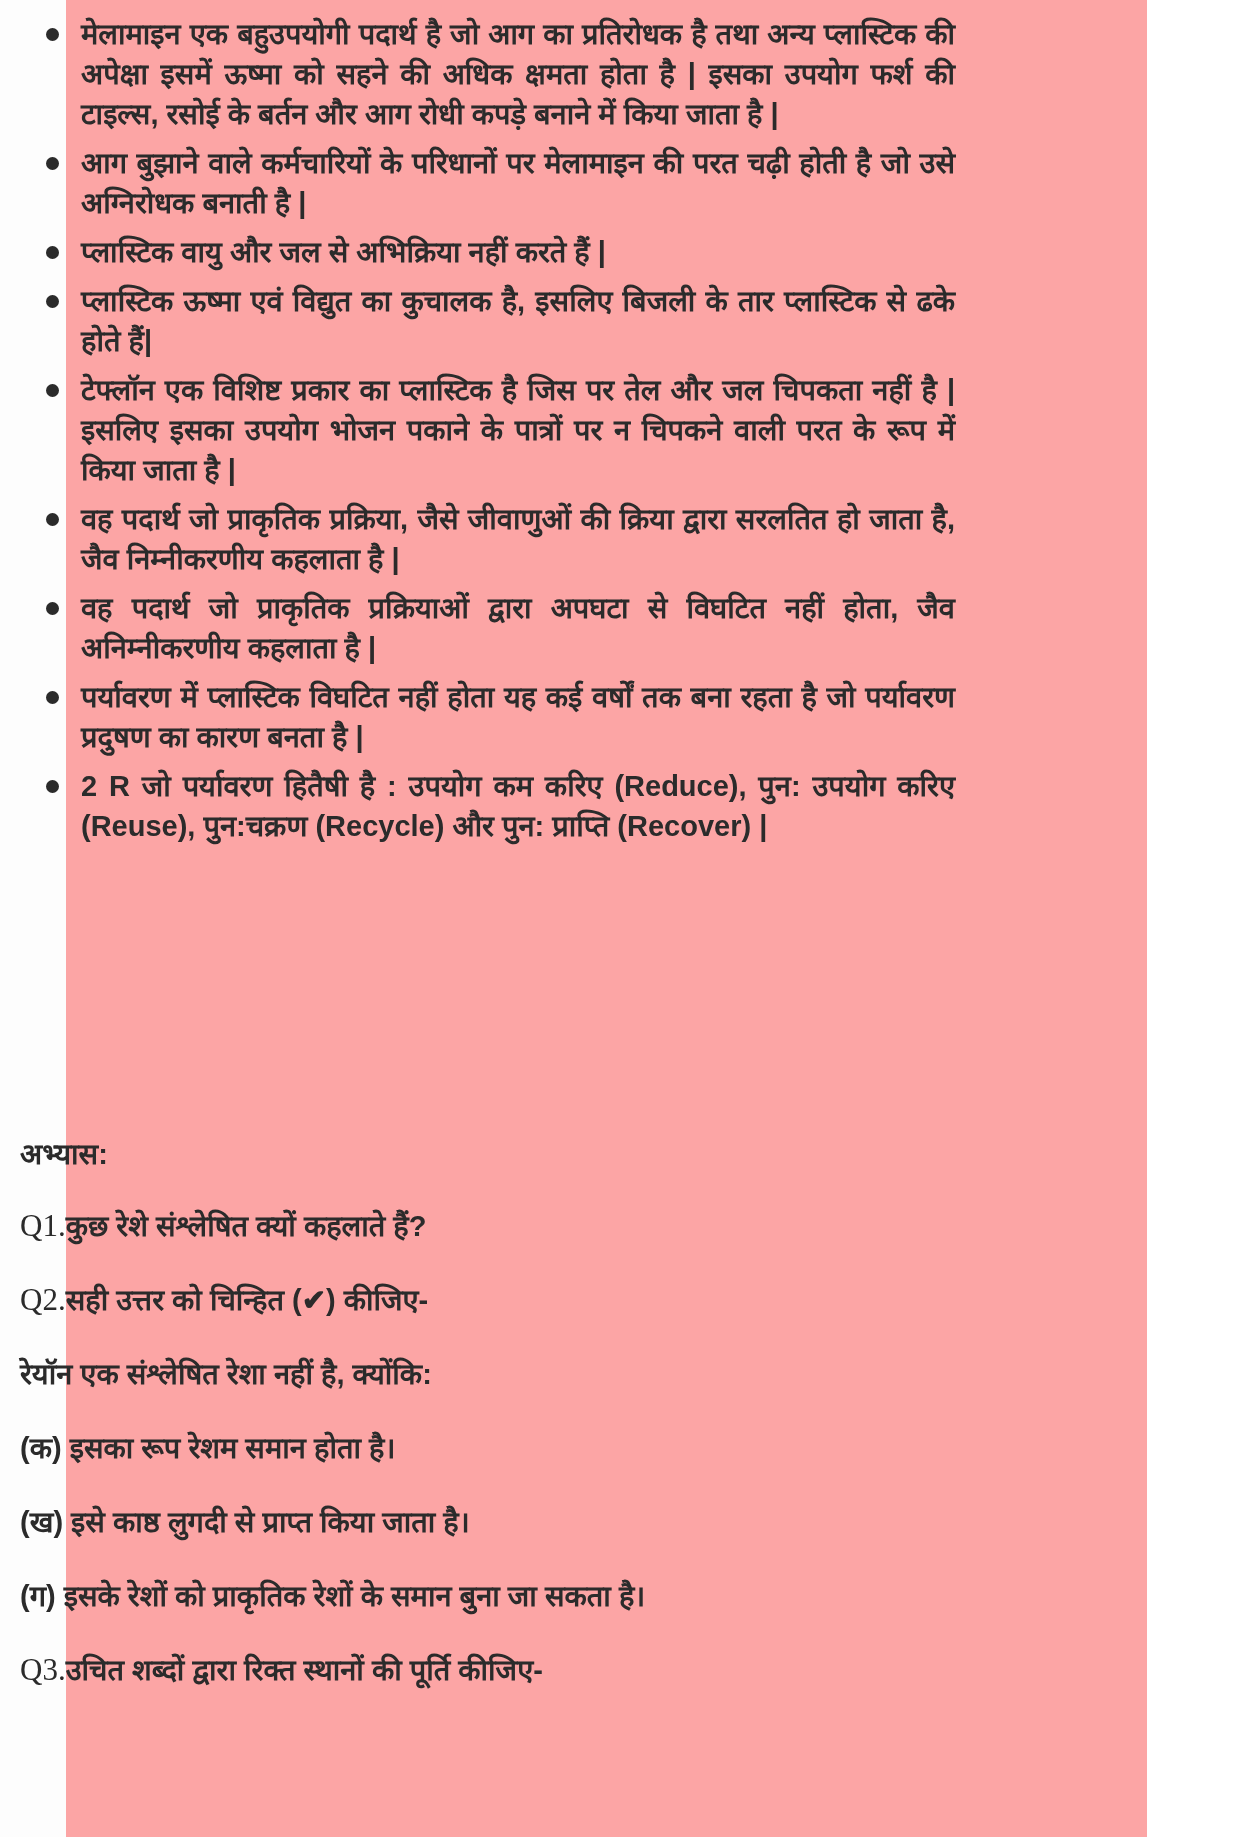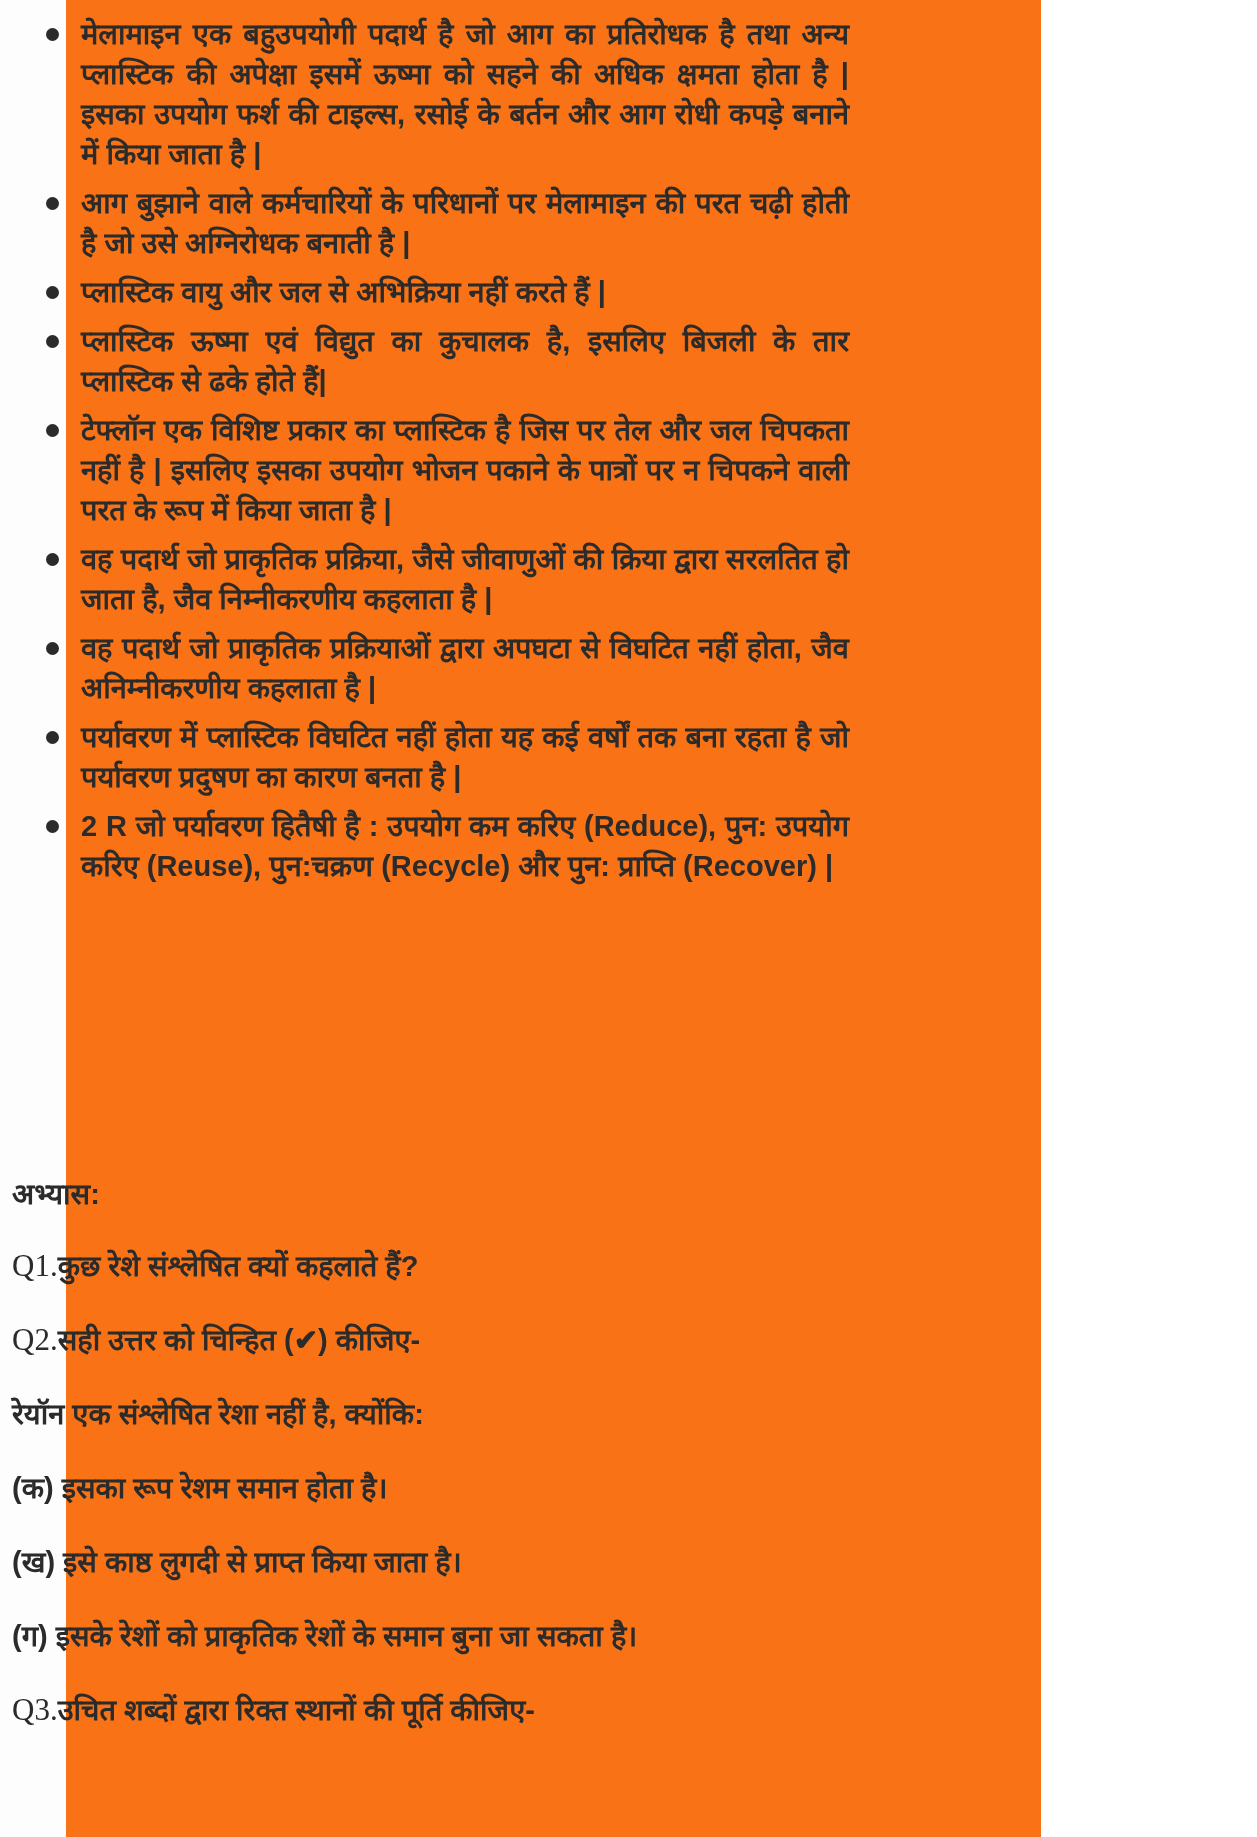--- a/index.html
+++ b/index.html
@@ -10,24 +10,24 @@
   body {
     width: 1257px;
     height: 1837px;
     overflow: hidden;
     background: #ffffff;
     color: #2b2b2b;
     font-family: "Liberation Sans", sans-serif;
     font-weight: 700;
   }
   .page {
-    width: 1041px;
+    width: 1147px;
     height: 1837px;
     position: relative;
-    background: #f97316;
+    background: #fca5a5;
   }
   
   .scan-strip {
     position: absolute;
     left: 0; top: 0;
     width: 66px; height: 100%;
     background: #fdfdfd;
   }
   .bullets {
     list-style: none;
@@ -51,21 +51,21 @@
     border-radius: 50%;
     background: #2b2b2b;
     margin-top: 14px;
   }
   .btxt {
     flex: 1 1 auto;
     display: block;
   }
   .exercise {
     margin-top: 288px;
-    padding: 0 200px 0 12px;
+    padding: 0 200px 0 20px;
     position: relative;
   }
   .ex-heading {
     font-size: 29px;
     line-height: 40px;
     margin-bottom: 32px;
   }
   .ex-line {
     font-size: 29px;
     line-height: 40px;

